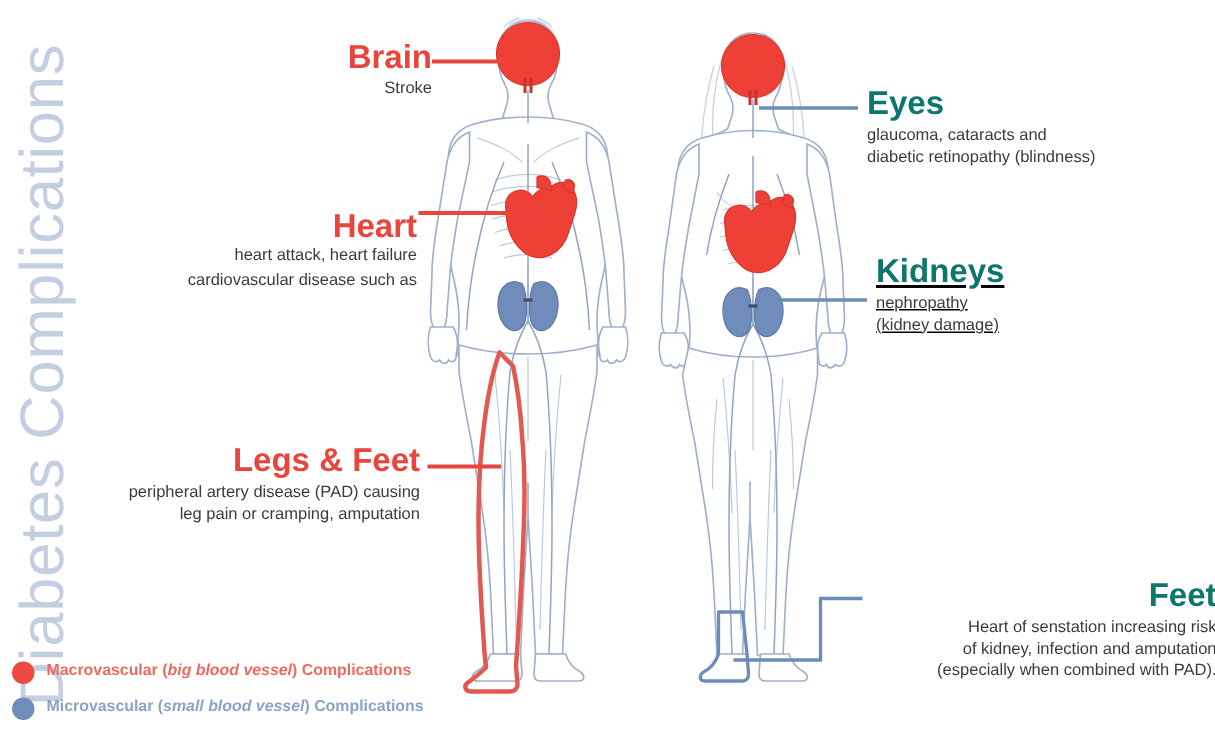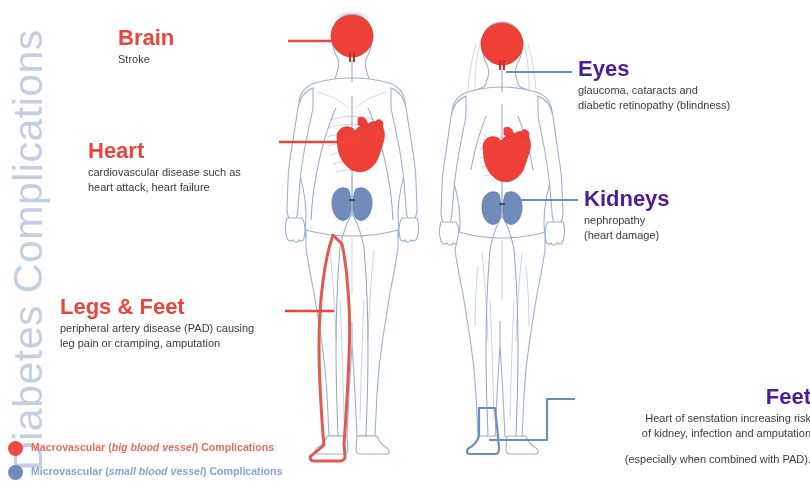--- a/index.html
+++ b/index.html
@@ -52,22 +52,22 @@
     white-space: nowrap;
   }
   .callout .c-desc {
     font-size: 11px;
     color: #3b3b3b;
     line-height: 1.33;
     margin-top: 2px;
     white-space: nowrap;
   }
   .red   .c-title { color: #e8453c; }
-  .blue  .c-title { color: #4c1d95; }
-  .align-right { }
+  .blue  .c-title { color: #0f766e; }
+  .align-right { text-align: right; }
   .align-left  { text-align: left; }
 
   
   #legend {
     position: absolute;
     left: 8px;
     top: 441px;
     width: 300px;
   }
   .legend-row {
@@ -278,47 +278,47 @@
 
   <div id="vertical-title">Diabetes Complications</div>
 
   <div class="callout red align-right" style="left:118px; top:27px; width:170px;">
     <div class="c-title">Brain</div>
     <div class="c-desc">Stroke</div>
   </div>
 
   <div class="callout red align-right" style="left:88px; top:140px; width:190px;">
     <div class="c-title">Heart</div>
+    <div class="c-desc" style="margin-top:0">heart attack, heart failure</div>
     <div class="c-desc">cardiovascular disease such as</div>
-    <div class="c-desc" style="margin-top:0">heart attack, heart failure</div>
   </div>
 
   <div class="callout red align-right" style="left:60px; top:296px; width:220px;">
     <div class="c-title">Legs &amp; Feet</div>
     <div class="c-desc">peripheral artery disease (PAD) causing</div>
     <div class="c-desc" style="margin-top:0">leg pain or cramping, amputation</div>
   </div>
 
   <div class="callout blue align-left" style="left:578px; top:58px; width:220px;">
     <div class="c-title">Eyes</div>
     <div class="c-desc">glaucoma, cataracts and</div>
     <div class="c-desc" style="margin-top:0">diabetic retinopathy (blindness)</div>
   </div>
 
-  <div class="callout blue align-left" style="left:584px; top:188px; width:210px;">
+  <div class="callout blue align-left" style="left:584px; top:170px; width:210px;text-decoration:underline;">
     <div class="c-title">Kidneys</div>
     <div class="c-desc">nephropathy</div>
-    <div class="c-desc" style="margin-top:0">(heart damage)</div>
+    <div class="c-desc" style="margin-top:0">(kidney damage)</div>
   </div>
 
   <div class="callout blue align-left" style="left:581px; top:386px; width:230px;text-align:right;">
     <div class="c-title">Feet</div>
     <div class="c-desc">Heart of senstation increasing risk</div>
     <div class="c-desc" style="margin-top:0">of kidney, infection and amputation</div>
-    <div class="c-desc" style="margin-top:12px">(especially when combined with PAD).</div>
+    <div class="c-desc" style="margin-top:0">(especially when combined with PAD).</div>
   </div>
 
   <div id="legend">
     <div class="legend-row macro-row">
       <span class="legend-dot macro"></span>
       <span class="legend-text"><span>Macrovascular (</span><span class="em">big blood vessel</span><span>) Complications</span></span>
     </div>
     <div class="legend-row micro-row">
       <span class="legend-dot micro"></span>
       <span class="legend-text"><span>Microvascular (</span><span class="em">small blood vessel</span><span>) Complications</span></span>

